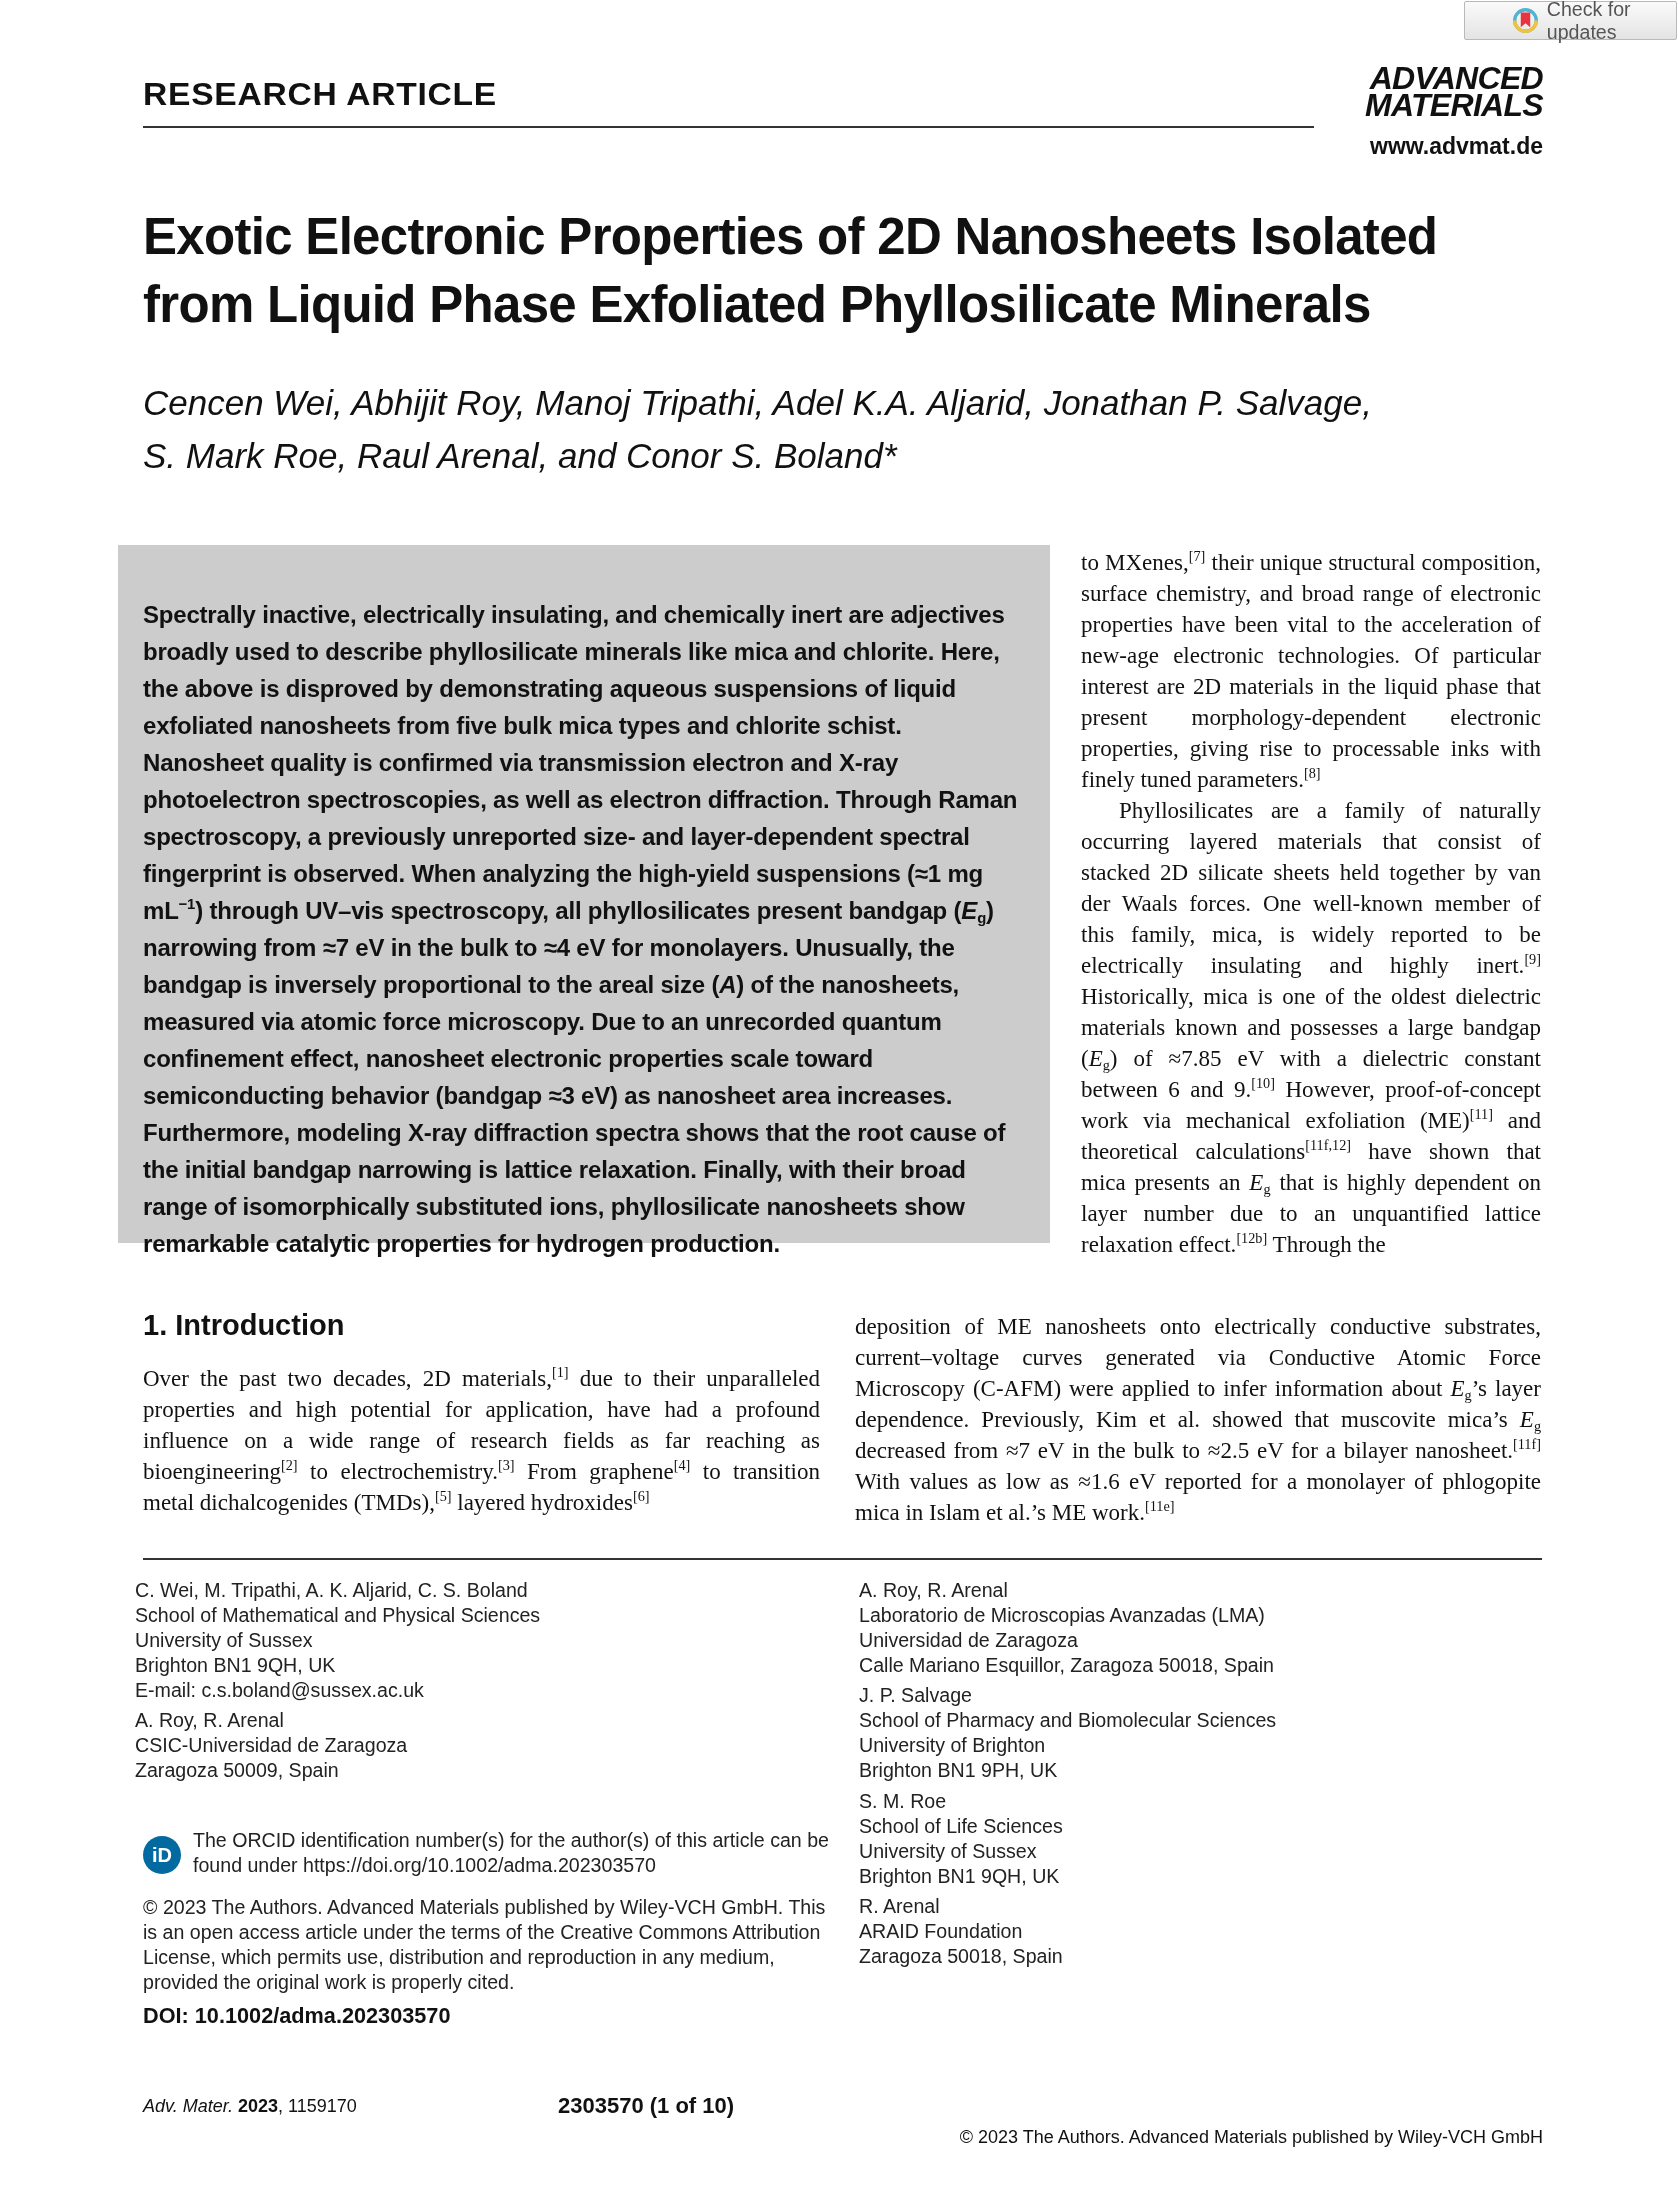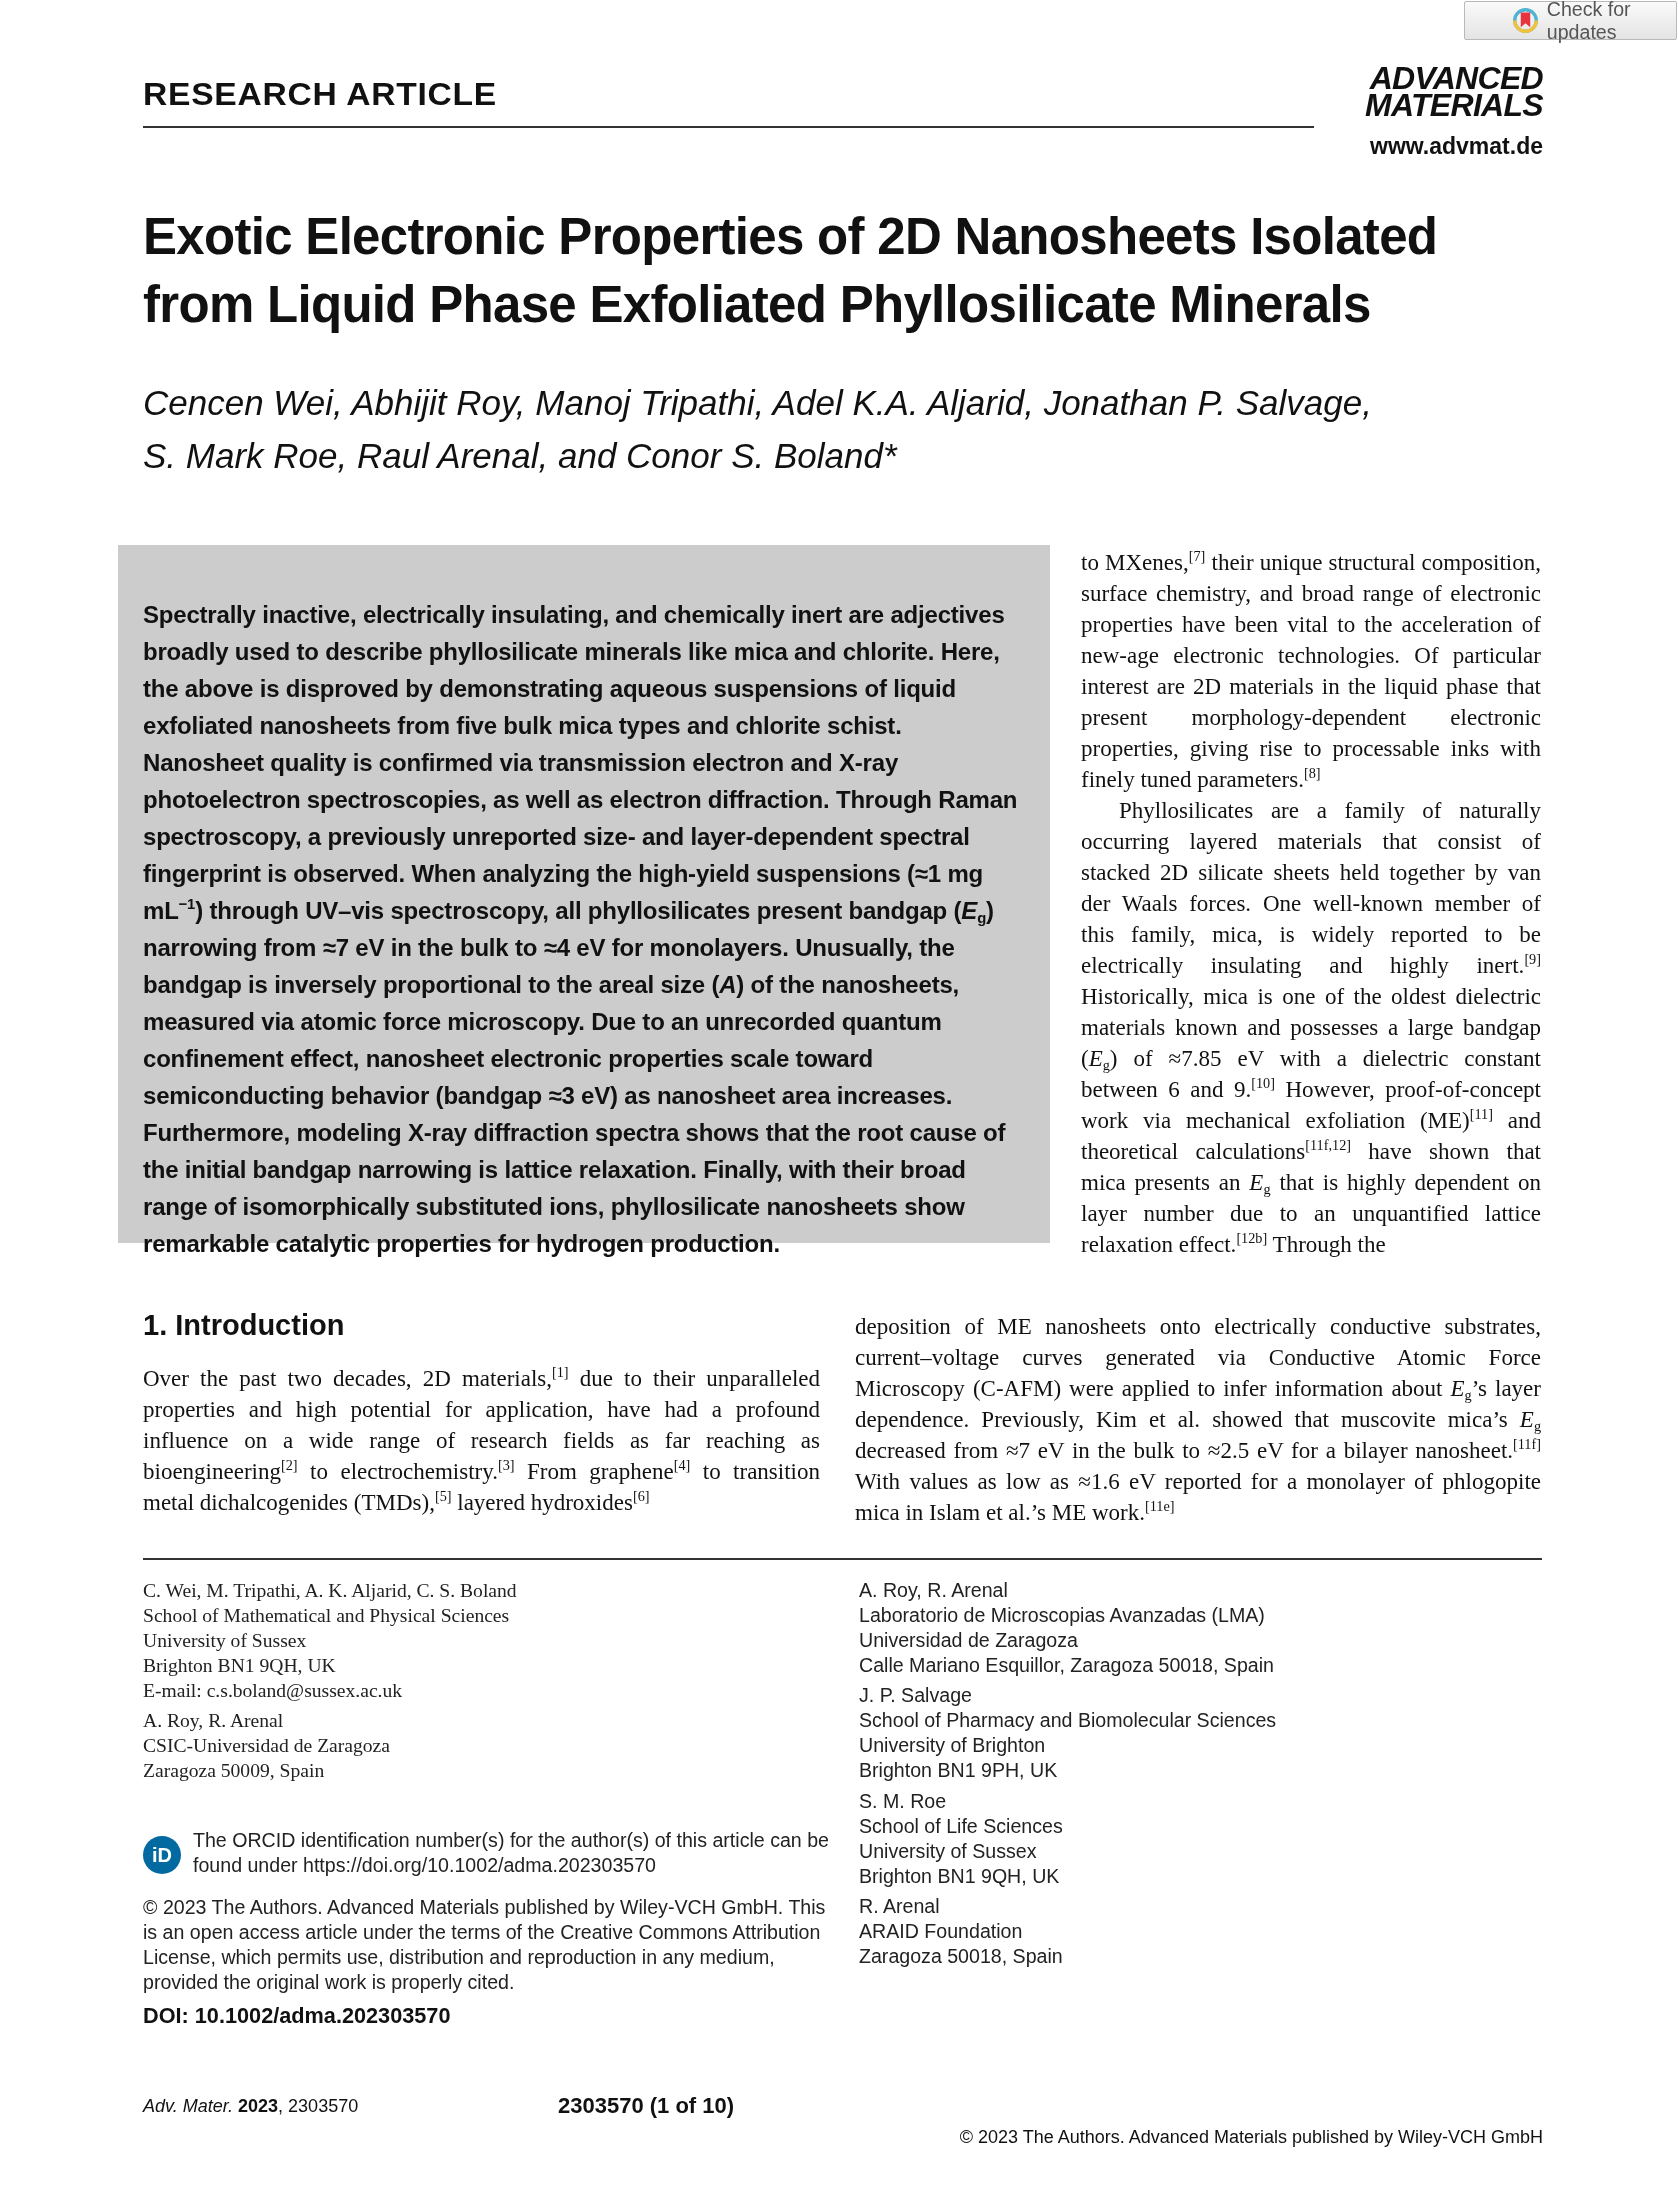--- a/index.html
+++ b/index.html
@@ -39,21 +39,21 @@
 
   
   .intro-heading { left: 143px; top: 1309px; font-size: 29px; font-weight: 700; }
   .intro-left { left: 143px; top: 1363px; width: 677px; font-size: 23px; line-height: 31px; text-align: justify; }
   .intro-right { left: 855px; top: 1311px; width: 686px; font-size: 23px; line-height: 31px; text-align: justify; }
 
   .footer-rule { left: 143px; top: 1558px; width: 1399px; height: 2px; background: #333; }
 
   .aff { font-size: 19.6px; line-height: 25px; color: #222; }
   .aff-block { margin-bottom: 5.4px; }
-  .aff-left { left: 143px; top: 1578px; width: 677px; font-family: Liberation Serif, serif; }
+  .aff-left { left: 135px; top: 1578px; width: 677px; }
   .aff-right { left: 859px; top: 1578px; width: 677px; }
 
   .orcid { left: 143px; top: 1828px; width: 690px; display: flex; align-items: flex-start; }
   .orcid-icon { width: 38px; height: 38px; border-radius: 50%; background: #0369a1; color: #fff; font-size: 20px; font-weight: 700;
                 display: flex; align-items: center; justify-content: center; margin-top: 8px; margin-right: 12px; flex: none; }
   .license { left: 143px; top: 1895px; width: 690px; }
   .doi { left: 143px; top: 2003px; font-size: 21.7px; font-weight: 700; }
 
   .page-footer { top: 2096px; font-size: 18px; }
   .pf-left { left: 143px; font-style: italic; }
@@ -144,16 +144,16 @@
 </div>
 
 <div class="abs orcid aff sans">
   <span class="orcid-icon sans">iD</span>
   <span>The ORCID identification number(s) for the author(s) of this article can be found under https://doi.org/10.1002/adma.202303570</span>
 </div>
 
 <div class="abs license aff sans">© 2023 The Authors. Advanced Materials published by Wiley-VCH GmbH. This is an open access article under the terms of the Creative Commons Attribution License, which permits use, distribution and reproduction in any medium, provided the original work is properly cited.</div>
 <div class="abs doi sans">DOI: 10.1002/adma.202303570</div>
 
-<div class="abs page-footer pf-left sans"><span>Adv. Mater.</span> <b style="font-style:normal">2023</b><span style="font-style:normal">, 2303570</span></div>
+<div class="abs page-footer pf-left sans"><span>Adv. Mater.</span> <b style="font-style:normal">2023</b><span style="font-style:normal">, 1159170</span></div>
 <div class="abs page-footer pf-center sans">2303570 (1 of 10)</div>
 <div class="abs page-footer pf-right sans">© 2023 The Authors. Advanced Materials published by Wiley-VCH GmbH</div>
 
 
 </body></html>

